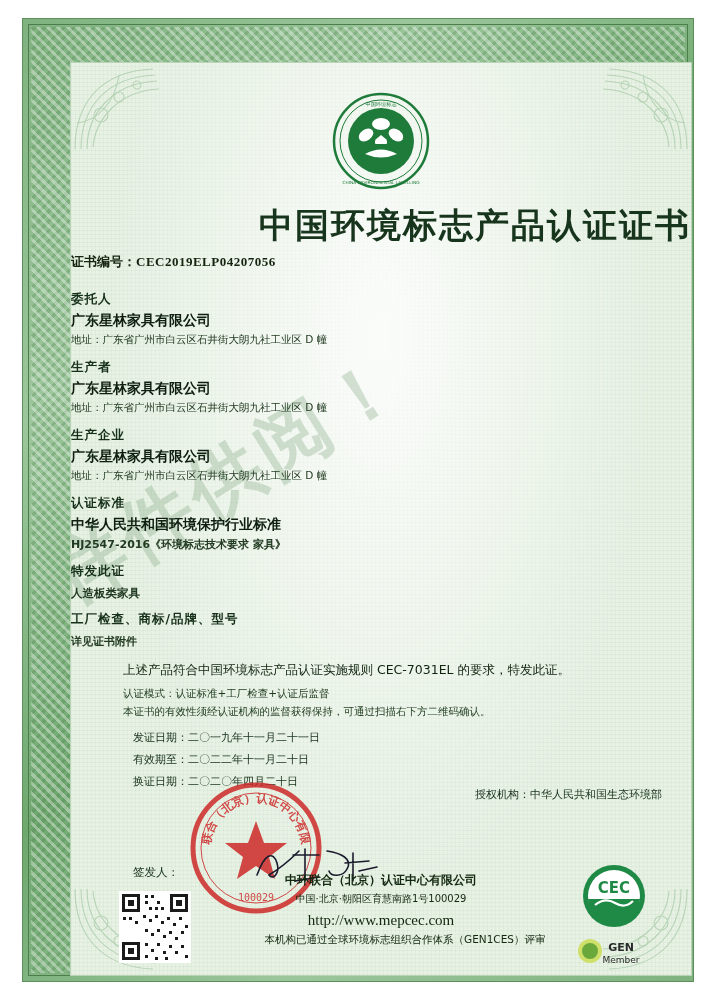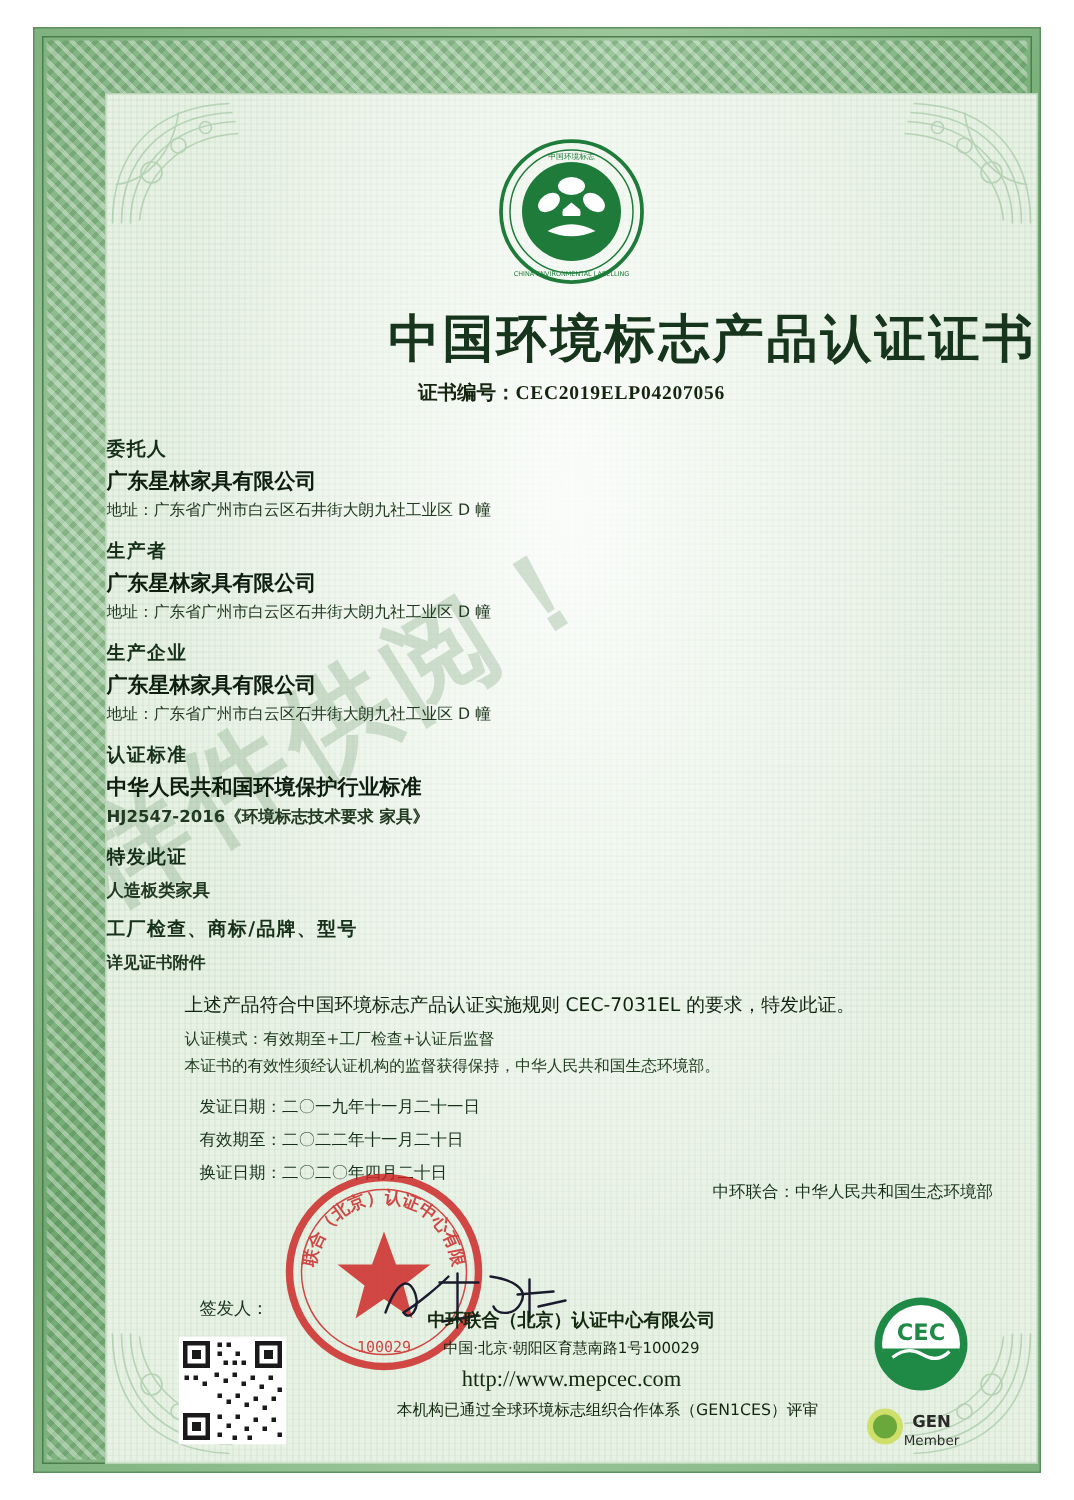--- a/index.html
+++ b/index.html
@@ -62,21 +62,21 @@
     pointer-events:none;
     font-family:"DejaVu Sans",sans-serif;
   }
 
   .title{
     position:absolute;left:0;right:0;top:140px;text-align:right;
     font-size:34px;font-weight:bold;color:#17351c;letter-spacing:2px;
     font-family:"DejaVu Sans",sans-serif;
   }
   .certno{
-    position:absolute;left:0;right:0;top:190px;text-align:center;
+    position:absolute;left:0;right:0;top:190px;
     font-size:13px;color:#14240f;font-weight:bold;
   }
   .certno .num{font-family:"Liberation Serif",serif;letter-spacing:.5px;}
 
   .block{position:absolute;left:0;right:0;}
   .lbl{font-size:12.5px;font-weight:bold;color:#16301a;letter-spacing:1px;font-family:"DejaVu Sans",sans-serif;}
   .val{font-size:14px;font-weight:bold;color:#0e1f10;margin-top:4px;font-family:"DejaVu Sans",sans-serif;}
   .addr{font-size:10.5px;color:#213a21;margin-top:3px;font-family:"DejaVu Sans",sans-serif;}
   .sub{font-size:11px;color:#213a21;margin-top:3px;font-family:"DejaVu Sans",sans-serif;font-weight:bold;}
 
@@ -214,35 +214,35 @@
         <div class="lbl">特发此证</div>
         <div class="sub" style="font-size:11.5px;margin-top:6px">人造板类家具</div>
       </div>
 
       <div class="block" style="top:548px">
         <div class="lbl">工厂检查、商标/品牌、型号</div>
         <div class="sub" style="margin-top:6px">详见证书附件</div>
       </div>
 
       <div class="para" style="top:596px">上述产品符合中国环境标志产品认证实施规则 CEC-7031EL 的要求，特发此证。</div>
-      <div class="para small" style="top:622px">认证模式：有效期至+工厂检查+认证后监督</div>
-      <div class="para small" style="top:640px">本证书的有效性须经认证机构的监督获得保持，中华人民共和国生态环境部。</div>
+      <div class="para small" style="top:622px">认证模式：认证标准+工厂检查+认证后监督</div>
+      <div class="para small" style="top:640px">本证书的有效性须经认证机构的监督获得保持，可通过扫描右下方二维码确认。</div>
 
       <div class="dates" style="top:664px">
         <span>发证日期：</span><span>二〇一九年十一月二十一日</span>
       </div>
       <div class="dates" style="top:708px">
         <span>换证日期：</span><span>二〇二〇年四月二十日</span>
       </div>
       <div class="dates" style="top:686px">
         <span>有效期至：</span><span>二〇二二年十一月二十日</span>
       </div>
 
       <div class="authority">
-        <span>中环联合：</span><span>中华人民共和国生态环境部</span>
+        <span>授权机构：</span><span>中华人民共和国生态环境部</span>
       </div>
 
       <div class="signer">签发人：</div>
 
       <svg class="seal" viewBox="0 0 150 150">
         <g opacity="0.82">
           <circle cx="75" cy="75" r="63" fill="none" stroke="#cc2222" stroke-width="5"></circle>
           <circle cx="75" cy="75" r="55" fill="none" stroke="#cc2222" stroke-width="1"></circle>
           <path id="sealtop" d="M75 20 m-46 55 a46 46 0 0 1 92 0" fill="none"></path>
           <text fill="#cc2222" font-size="11.5" font-family="DejaVu Sans, sans-serif" font-weight="bold">

